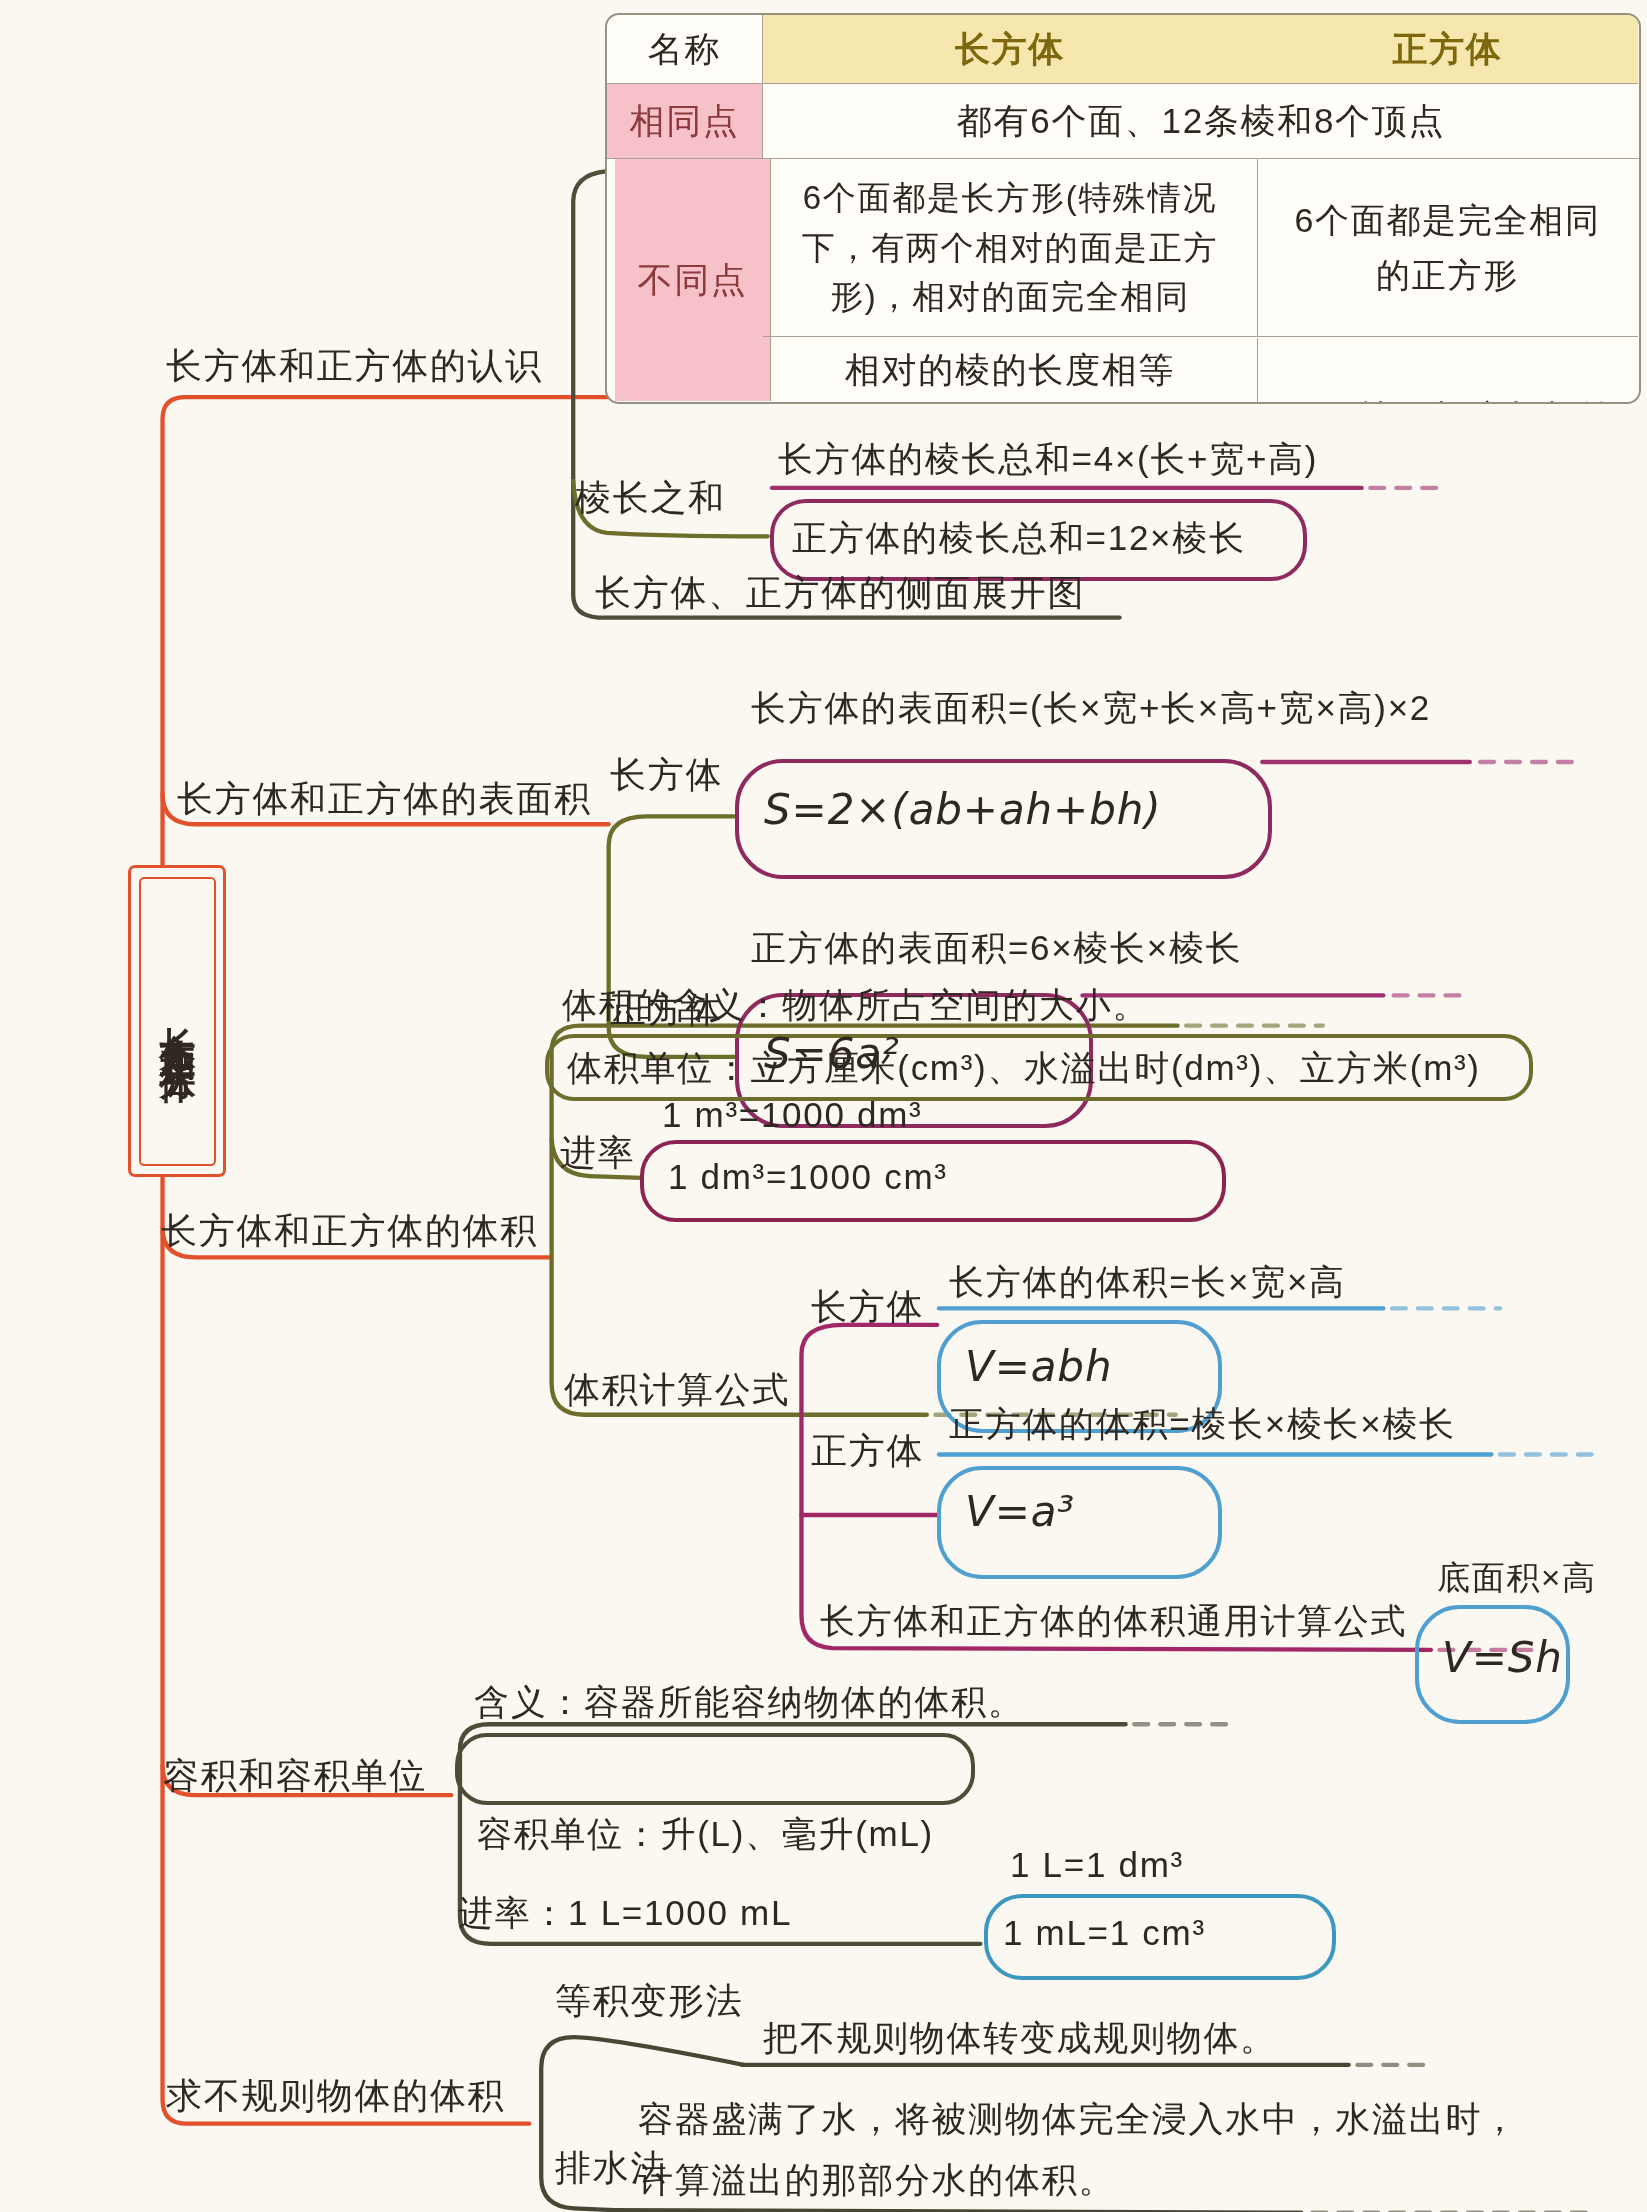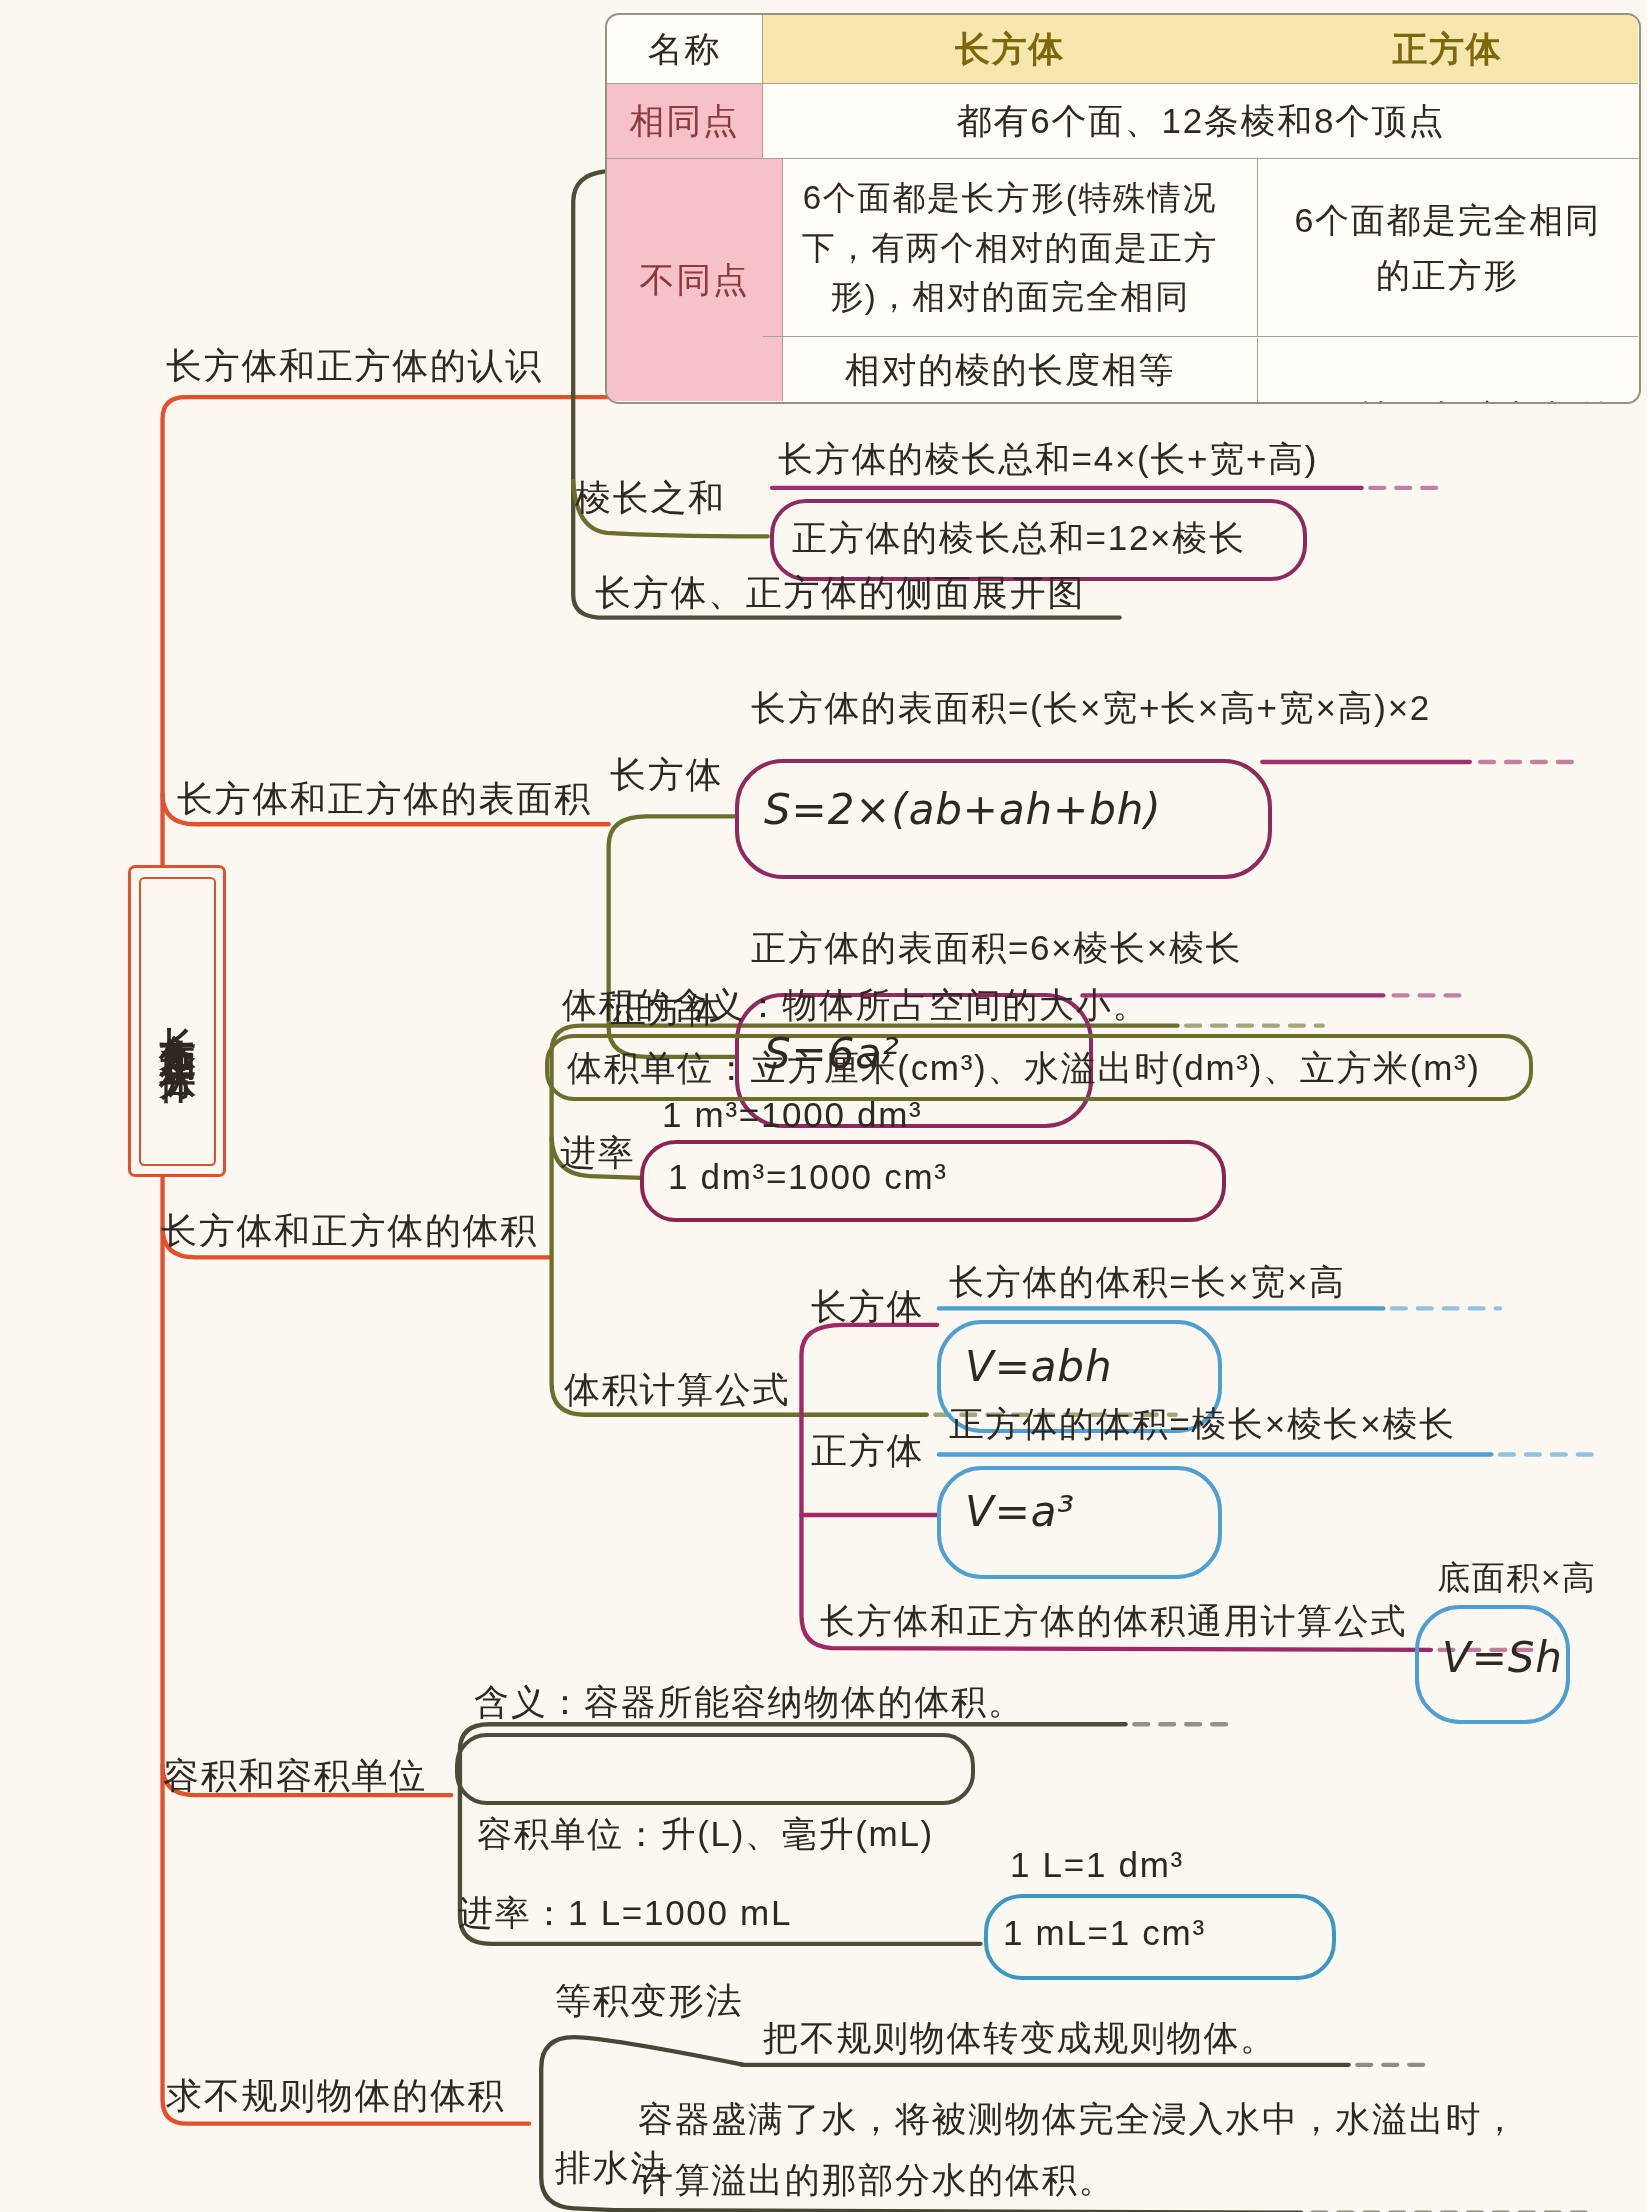--- a/index.html
+++ b/index.html
@@ -115,21 +115,21 @@
 
 <div id="cmp">
 
   <div class="cell bR bB" style="left:0;top:0;width:156px;height:69px;font-size:35px;">名称</div>
   <div class="cell bR bB" style="left:156px;top:0;width:495px;height:69px;background:#f6e7ae;color:#7d680e;font-size:35px;font-weight:600;">长方体</div>
   <div class="cell bB" style="left:650px;top:0;width:381px;height:69px;background:#f6e7ae;color:#7d680e;font-size:35px;font-weight:600;">正方体</div>
 
   <div class="cell bR bB" style="left:0;top:69px;width:156px;height:75px;background:#f6c1c9;color:#8c3a3c;font-size:35px;">相同点</div>
   <div class="cell bB" style="left:156px;top:69px;width:876px;height:75px;font-size:35px;">都有6个面、12条棱和8个顶点</div>
 
-  <div class="cell bR" style="left:0;top:144px;width:176px;height:242px;background:#f6c1c9;color:#8c3a3c;font-size:35px;">不同点</div>
+  <div class="cell bR" style="left:8px;top:144px;width:156px;height:242px;background:#f6c1c9;color:#8c3a3c;font-size:35px;">不同点</div>
   <div class="cell bR bB" style="left:156px;top:144px;width:495px;height:178px;font-size:33px;white-space:normal;text-align:center;line-height:1.5;padding:0 10px;">6个面都是长方形(特殊情况下，有两个相对的面是正方形)，相对的面完全相同</div>
   <div class="cell bB" style="left:650px;top:144px;width:381px;height:178px;font-size:34px;white-space:normal;text-align:center;line-height:1.6;padding:0 35px;">6个面都是完全相同的正方形</div>
   <div class="cell bR" style="left:156px;top:323px;width:495px;height:64px;font-size:35px;">相对的棱的长度相等</div>
   <div class="cell" style="left:650px;top:323px;width:381px;height:64px;font-size:35px;margin-top:48px;">12条棱的长度都相等</div>
 </div>
 
 <div class="box" style="left:770px;top:499px;width:529px;height:74px;border-radius:36px;"></div>
 <div class="box" style="left:735px;top:759px;width:529px;height:112px;border-radius:48px;"></div>
 <div class="box" style="left:735px;top:993px;width:350px;height:127px;border-radius:48px;"></div>
 <div class="box" style="left:545px;top:1034px;width:980px;height:59px;border-radius:29px;border-color:#6d6e2c;"></div>

